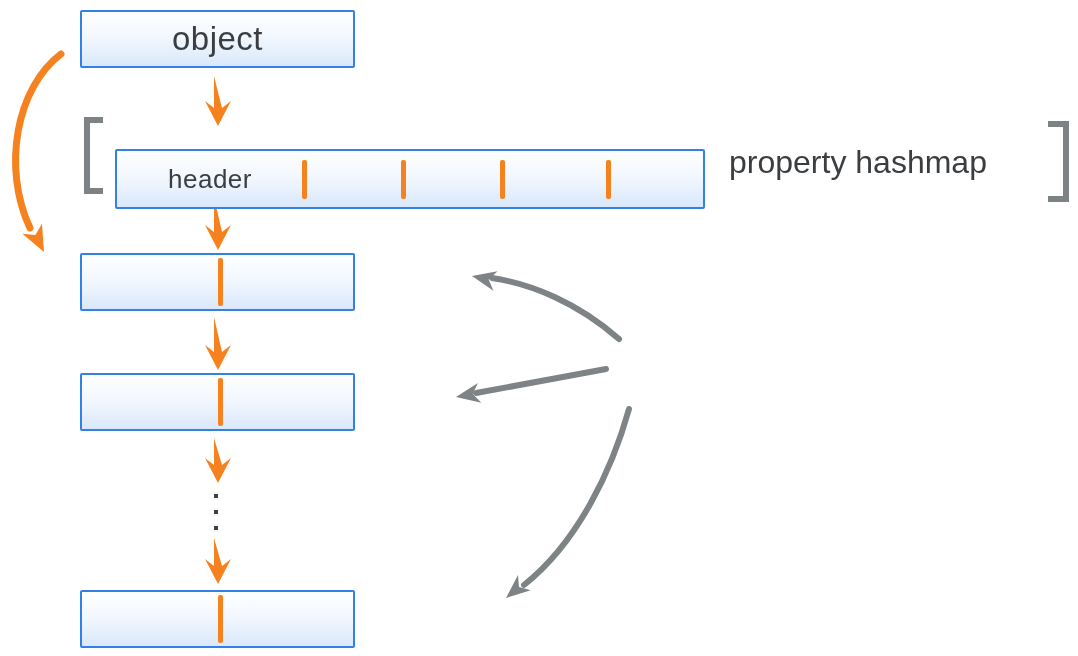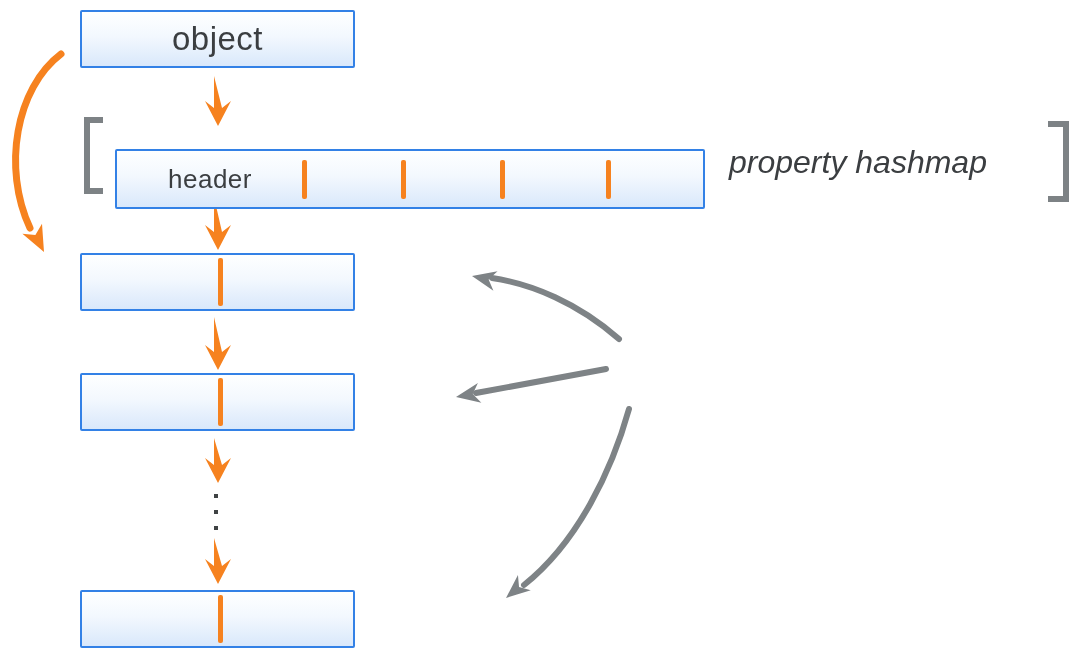--- a/index.html
+++ b/index.html
@@ -45,21 +45,21 @@
   .ptick{
     position:absolute;top:3px;bottom:3px;left:136px;width:5px;
     background:#f6821f;border-radius:2px;
   }
   .side-label{
     position:absolute;
     color:#3b3e41;
     white-space:nowrap;
     z-index:2;
   }
-  .hashmap-label{left:729px;top:140px;height:44px;line-height:44px;font-size:32px;font-style:italic;}
+  .hashmap-label{left:729px;top:140px;height:44px;line-height:44px;font-size:32px;}
   .pairs-label{left:632px;top:346px;height:44px;line-height:44px;font-size:31px;}
   .dot{
     position:absolute;left:214px;width:4px;height:4px;background:#3f4244;z-index:2;
   }
   .dot.d1{top:494px;} .dot.d2{top:510px;} .dot.d3{top:526px;}
 </style>
 </head>
 <body>
 
 <div class="canvas">

